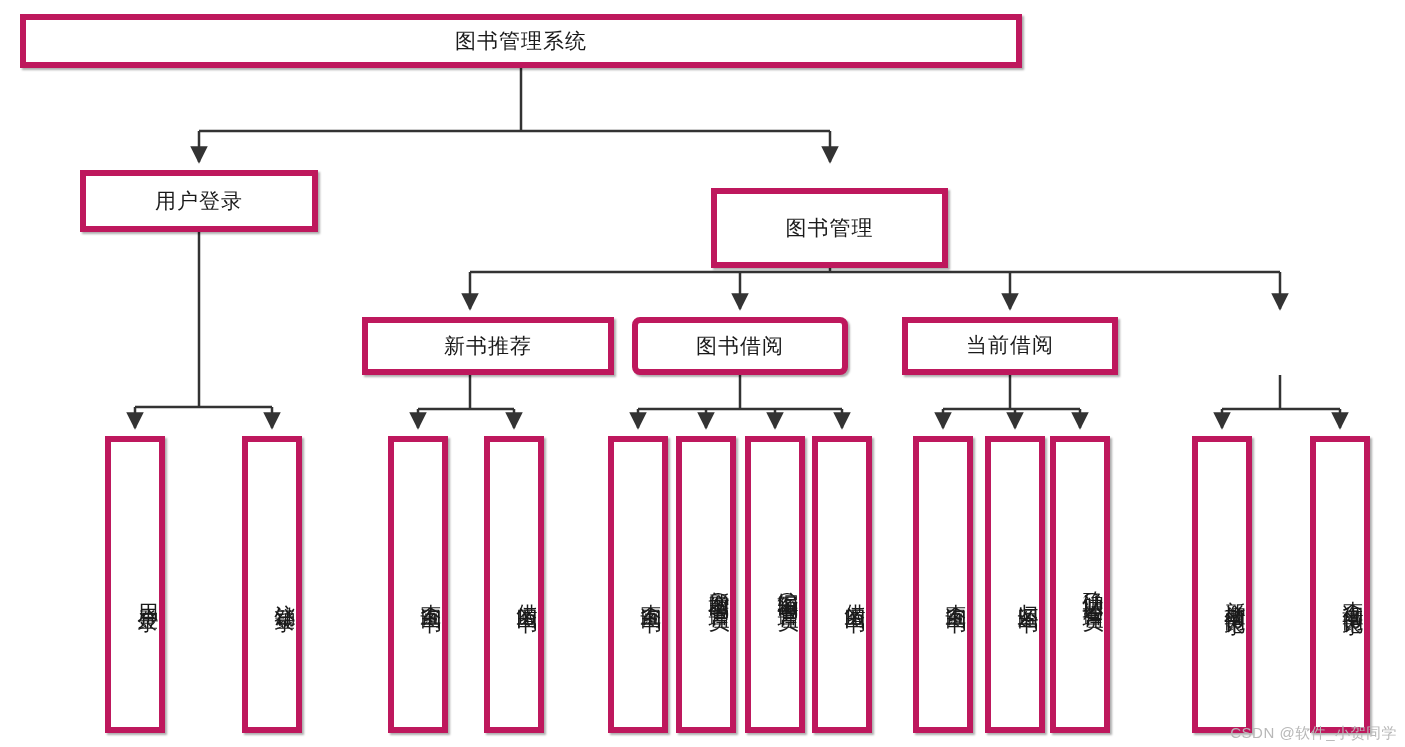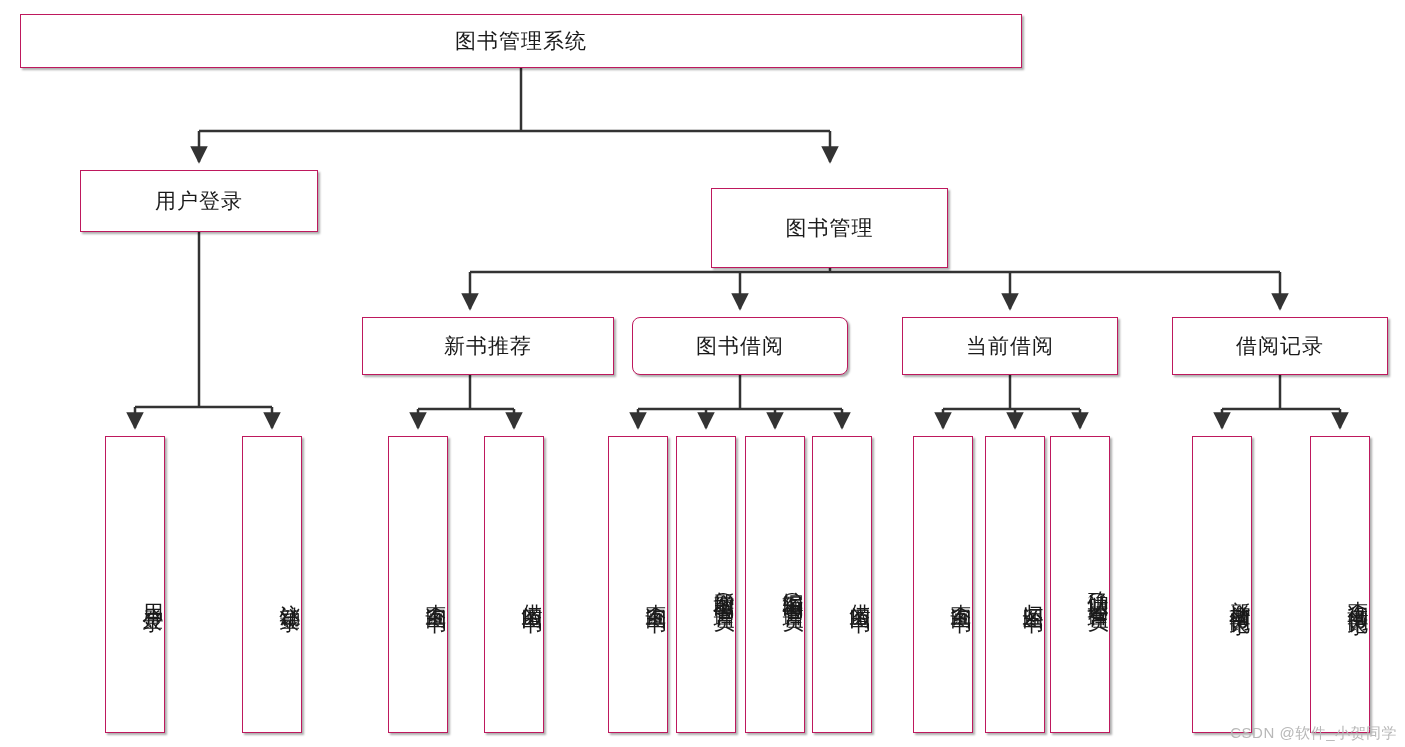--- a/index.html
+++ b/index.html
@@ -21,21 +21,21 @@
     position: absolute;
     left: 0;
     top: 0;
     width: 1405px;
     height: 747px;
   }
   .node {
     position: absolute;
     box-sizing: border-box;
     background: #ffffff;
-    border: 1px solid #be185d;
+    border: 6px solid #be185d;
     box-shadow: 2px 2px 2px rgba(0,0,0,0.32);
     display: flex;
     align-items: center;
     justify-content: center;
     color: #1a1a1a;
   }
   .node.h {
     font-size: 21px;
     letter-spacing: 1px;
     line-height: 1.1;
@@ -129,25 +129,22 @@
   <div class="node h" style="left:711px;top:188px;width:237px;height:80px;">
     <span>图书管理</span>
   </div>
 
   <div class="node h" style="left:362px;top:317px;width:252px;height:58px;">
     <span>新书推荐</span>
   </div>
   <div class="node h" style="left:632px;top:317px;width:216px;height:58px;border-radius:8px;">
     <span>图书借阅</span>
   </div>
-  <div class="node h" style="left:902px;top:317px;width:216px;height:58px;">
+  <div class="node h" style="left:902px;top:317px;width:216px;height:58px;font-family:Liberation Serif, serif;">
     <span>当前借阅</span>
-  </div>
-  <div class="node h" style="left:1172px;top:317px;width:216px;height:58px;">
-    <span>借阅记录</span>
   </div>
 
   <div class="node v" style="left:105px;top:436px;width:60px;height:297px;">
     <span>用户登录</span>
   </div>
   <div class="node v" style="left:242px;top:436px;width:60px;height:297px;">
     <span>注销登录</span>
   </div>
 
   <div class="node v" style="left:388px;top:436px;width:60px;height:297px;">

